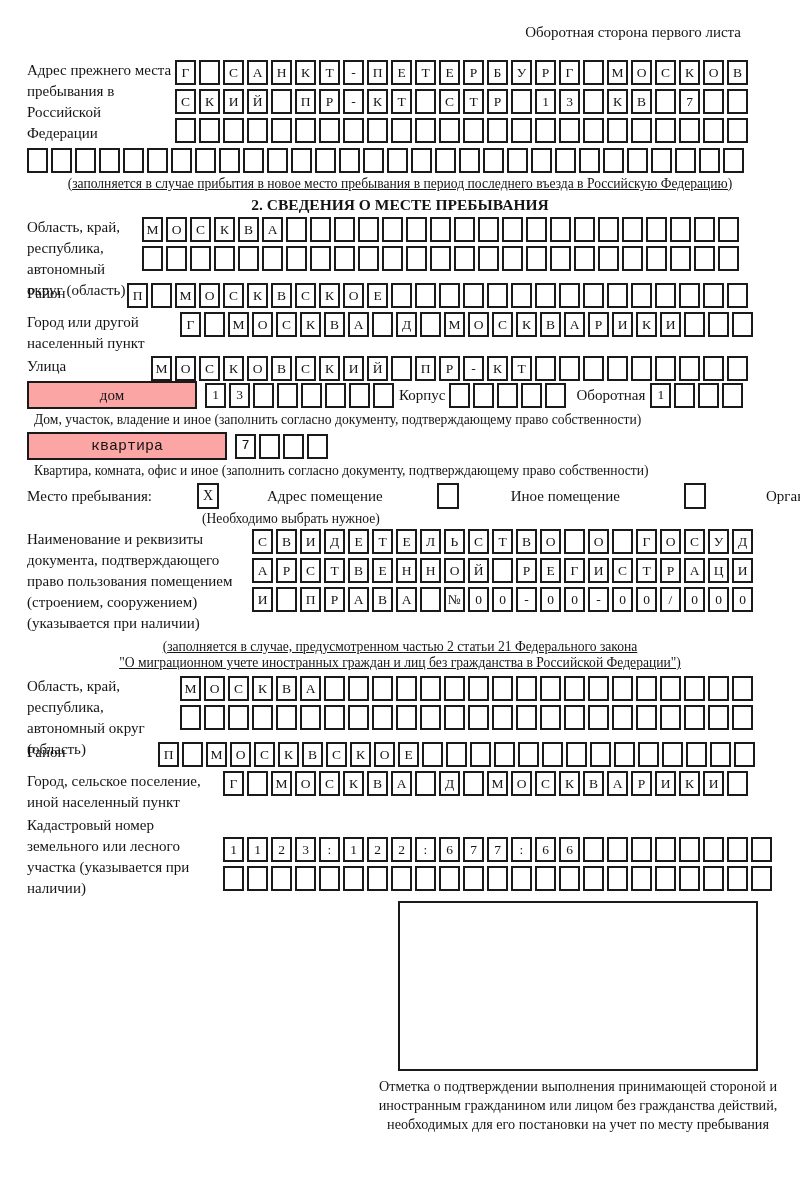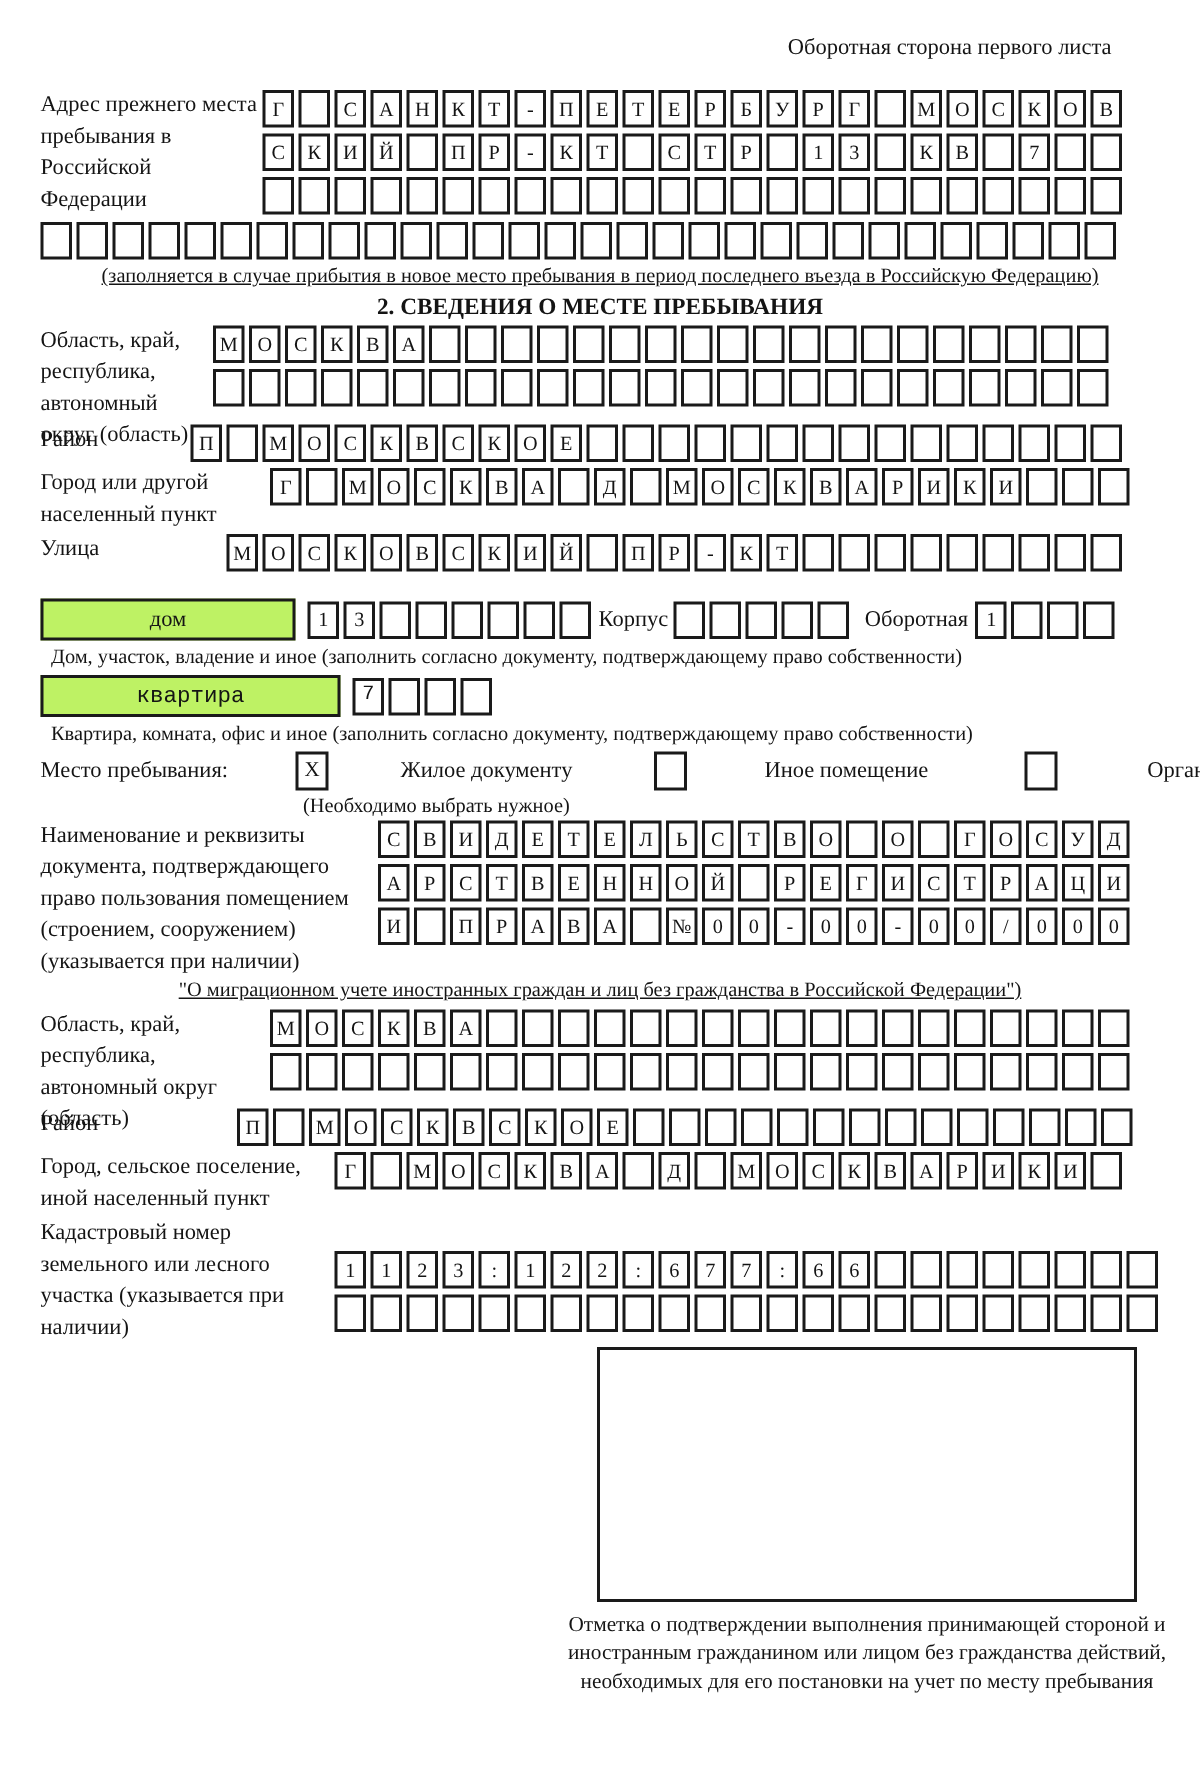--- a/index.html
+++ b/index.html
@@ -26,21 +26,21 @@
   .lbl-city1{width:153px;}
   .lbl-street{width:124px;}
   .lbl-doc{width:225px;}
   .lbl-region2{width:153px;height:54px;}
   .lbl-district2{width:131px;}
   .lbl-city2{width:196px;}
   .lbl-cadastre{width:196px;height:80px;}
 
   .labelbox{border:2px solid #1a1a1a;box-sizing:border-box;height:28px;
             display:flex;align-items:center;justify-content:center;
-            font-size:15px;background:#bef264;flex-shrink:0;}
+            font-size:15px;background:#fca5a5;flex-shrink:0;}
   .cb{width:22px;height:26px;border:2px solid #1a1a1a;box-sizing:border-box;
       display:flex;align-items:center;justify-content:center;font-size:14px;flex-shrink:0;}
 
   .stampbox{width:360px;height:170px;border:2px solid #1a1a1a;box-sizing:border-box;margin-left:371px;}
   .stampcap{width:480px;margin-left:311px;margin-top:6px;text-align:center;
             font-size:14.2px;line-height:19px;}
 </style>
 </head>
 <body>
 
@@ -282,21 +282,21 @@
         <span class="cell">Р</span>
         <span class="cell">И</span>
         <span class="cell">К</span>
         <span class="cell">И</span>
         <span class="cell"></span>
         <span class="cell"></span>
         <span class="cell"></span>
       </div>
   </div>
 
-  <div class="formline" style="margin-bottom:18px;">
+  <div class="formline" style="margin-bottom:0;">
     <div class="lbl lbl-street">Улица</div>
     <div class="row">
         <span class="cell">М</span>
         <span class="cell">О</span>
         <span class="cell">С</span>
         <span class="cell">К</span>
         <span class="cell">О</span>
         <span class="cell">В</span>
         <span class="cell">С</span>
         <span class="cell">К</span>
@@ -361,21 +361,21 @@
         <span class="cell"></span>
         <span class="cell"></span>
         <span class="cell"></span>
       </div>
   </div>
   <div class="note" style="margin:3px 0 4px 7px;">Квартира, комната, офис и иное (заполнить согласно документу, подтверждающему право собственности)</div>
 
   <div class="formline" style="align-items:center;gap:36px;">
     <div class="lbl">Место пребывания:</div>
     <div class="cb" style="margin-left:9px;">X</div>
-    <div class="lbl" style="margin-left:12px;">Жилое документу</div>
+    <div class="lbl" style="margin-left:12px;">Адрес помещение</div>
     <div class="cb" style="margin-left:18px;"></div>
     <div class="lbl" style="margin-left:16px;">Иное помещение</div>
     <div class="cb" style="margin-left:28px;"></div>
     <div class="lbl" style="margin-left:24px;">Организация</div>
   </div>
   <div class="note" style="margin:2px 0 2px 175px;">(Необходимо выбрать нужное)</div>
 
   <div class="formline" style="margin-top:2px;">
     <div class="lbl lbl-doc">Наименование и реквизиты документа, подтверждающего право пользования помещением (строением, сооружением) (указывается при наличии)</div>
     <div class="rows">
@@ -444,20 +444,21 @@
           <span class="cell">0</span>
           <span class="cell">0</span>
           <span class="cell">/</span>
           <span class="cell">0</span>
           <span class="cell">0</span>
           <span class="cell">0</span>
         </div>
     </div>
   </div>
 
+  <div class="note center" style="margin-top:5px;">(заполняется в случае, предусмотренном частью 2 статьи 21 Федерального закона</div>
   <div class="note center">"О миграционном учете иностранных граждан и лиц без гражданства в Российской Федерации")</div>
 
   <div class="formline" style="margin-top:5px;margin-bottom:12px;">
     <div class="lbl lbl-region2">Область, край, республика, автономный округ (область)</div>
     <div class="rows">
       <div class="row">
           <span class="cell">М</span>
           <span class="cell">О</span>
           <span class="cell">С</span>
           <span class="cell">К</span>

